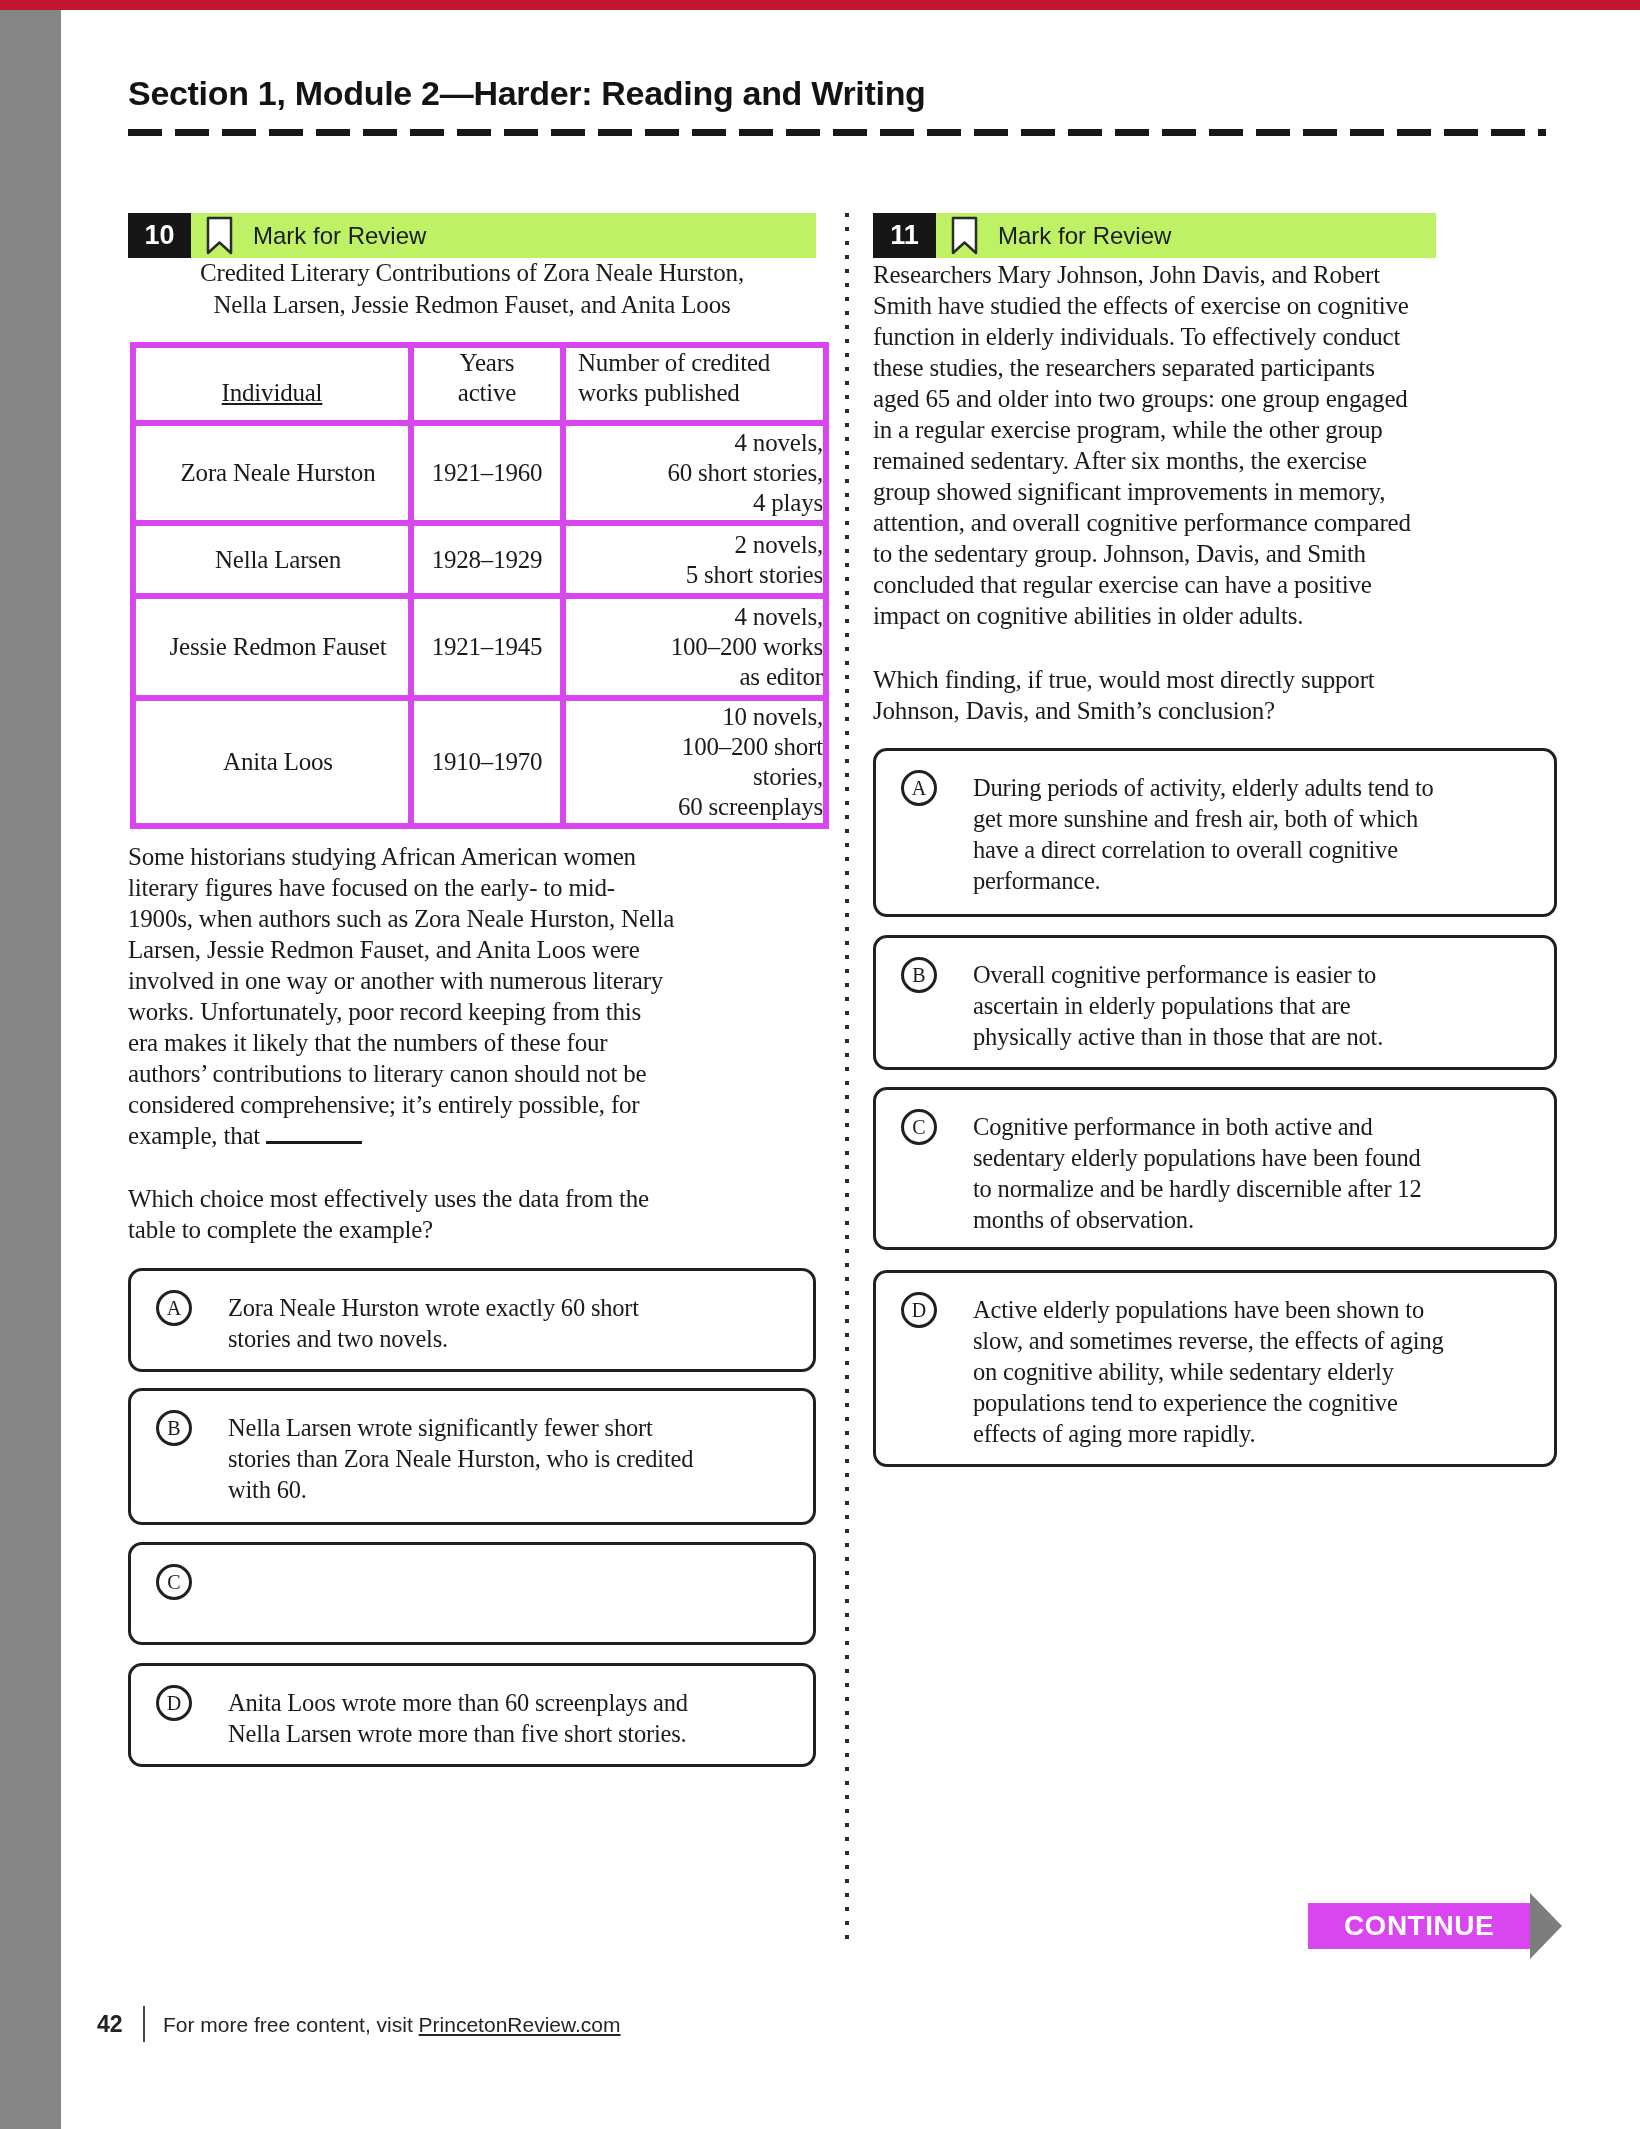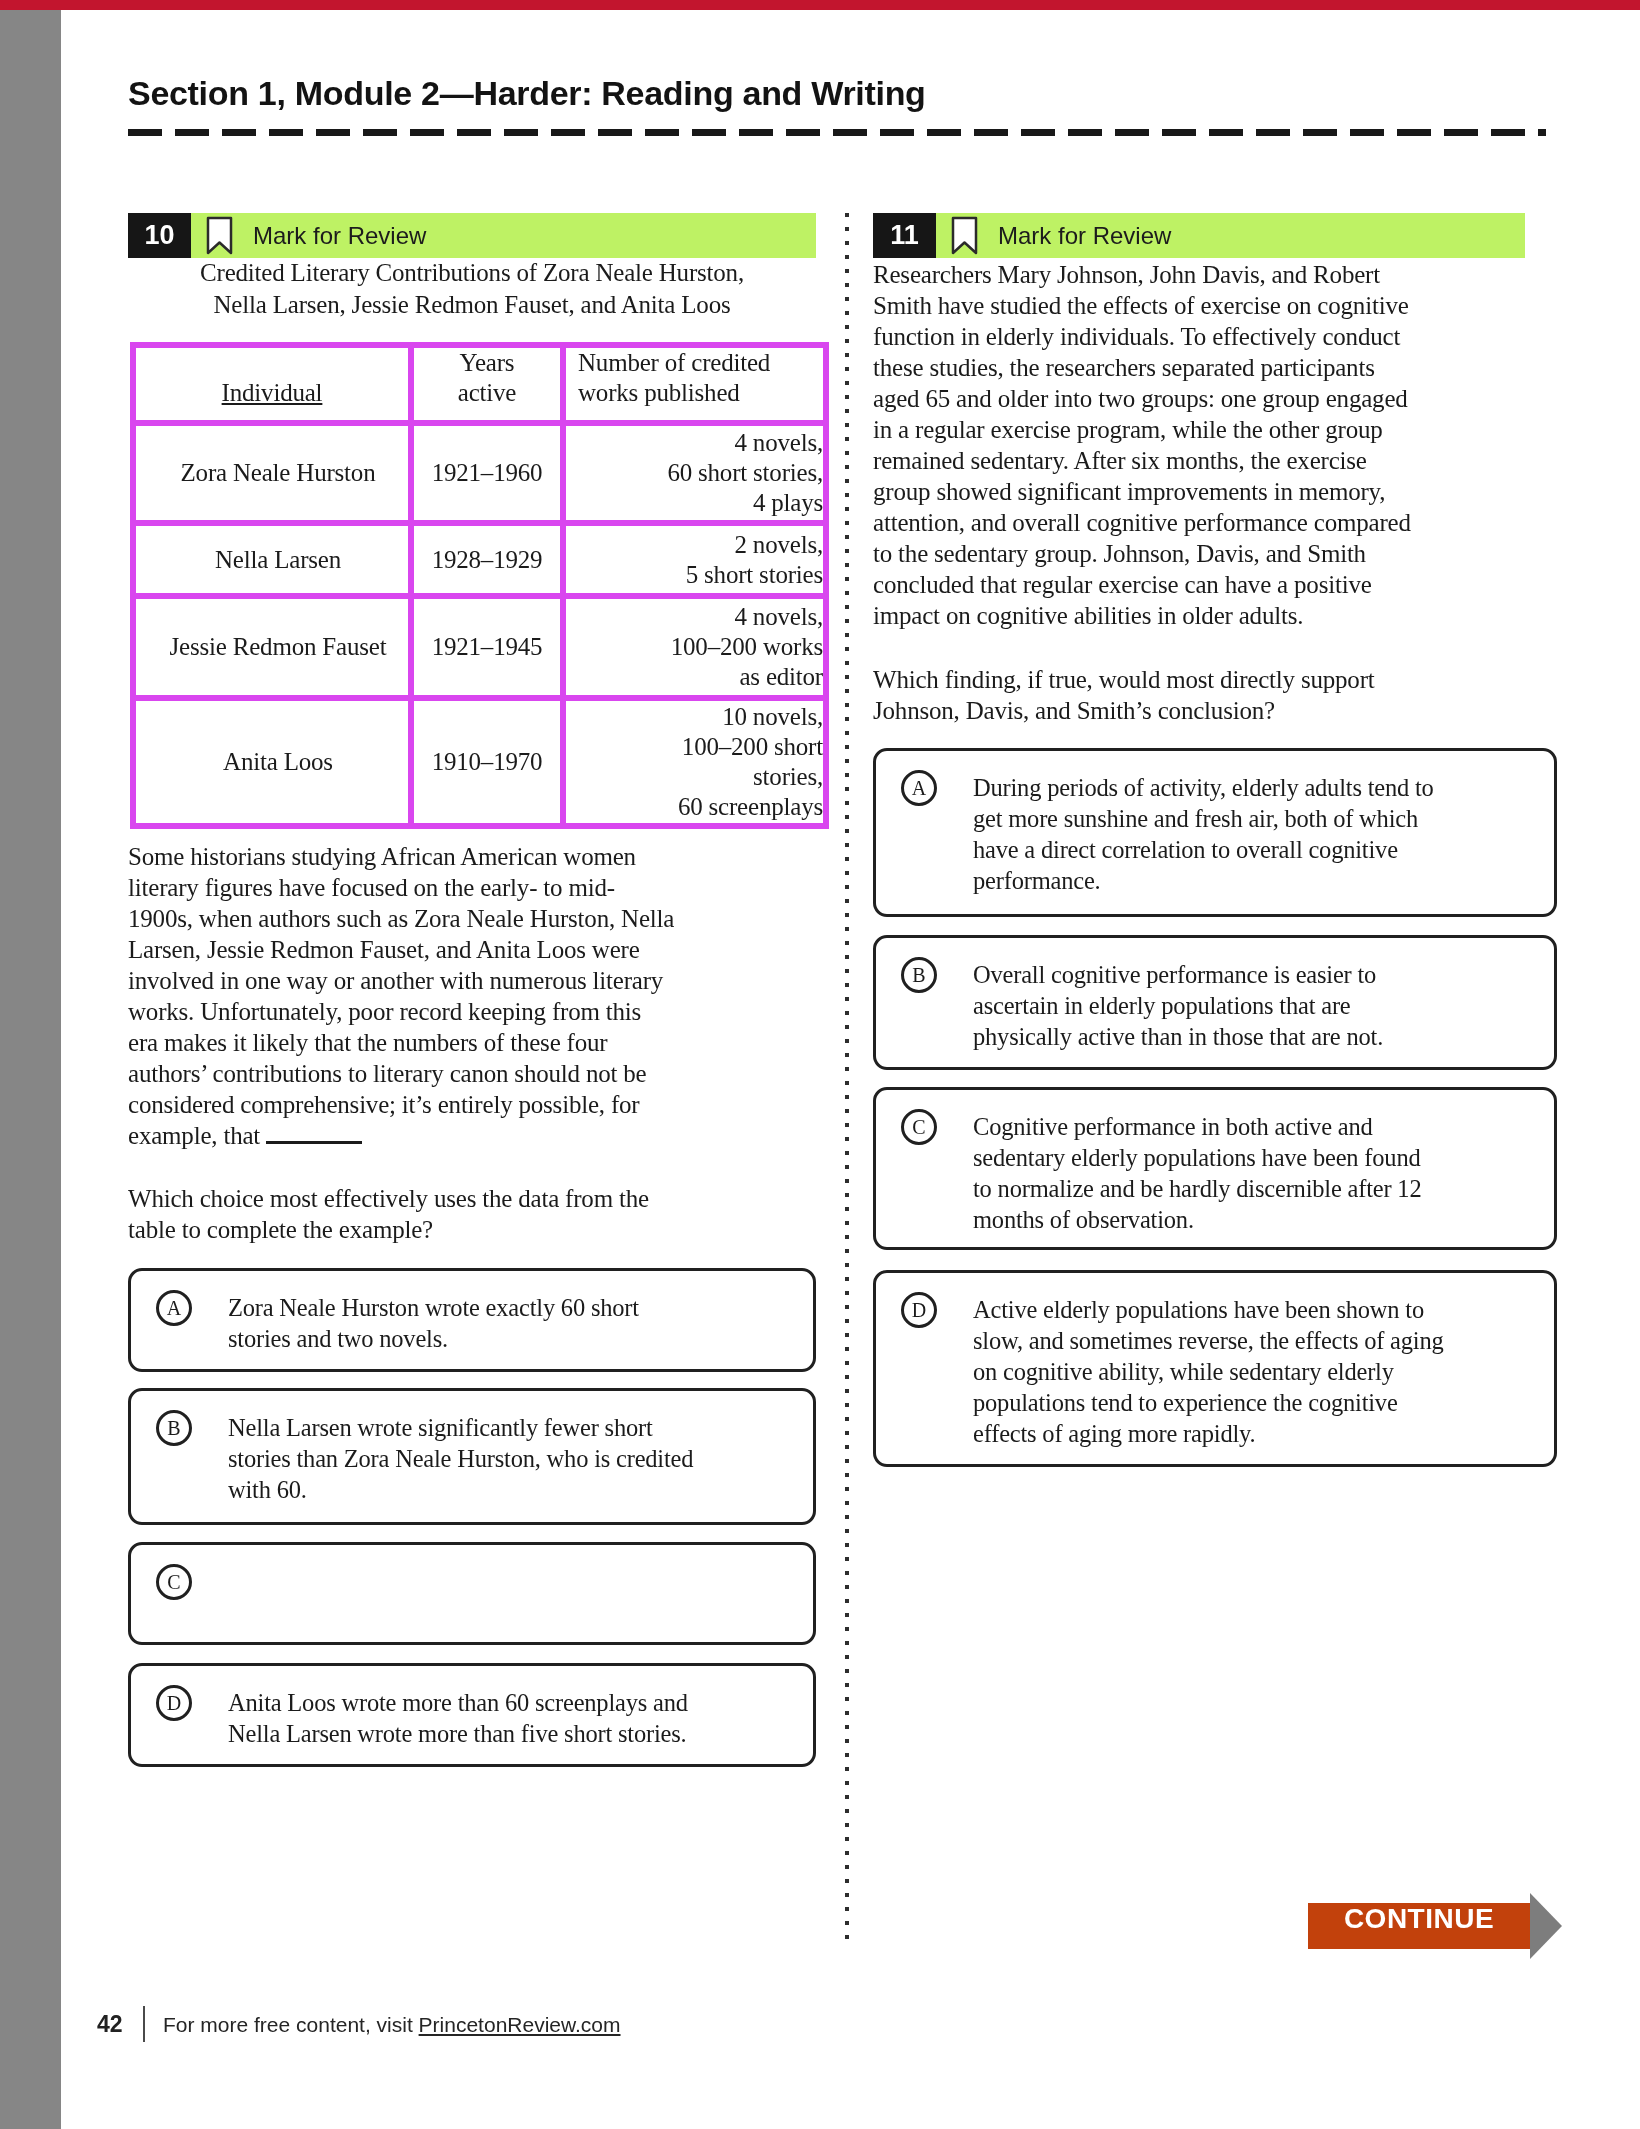--- a/index.html
+++ b/index.html
@@ -17,21 +17,21 @@
     font:700 34px "Liberation Sans", sans-serif; color:#131313; letter-spacing:-0.3px;
     white-space:nowrap;
   }
   #dashed-rule {
     left:128px; top:129px; width:1418px; height:7px;
     background:repeating-linear-gradient(90deg,#181818 0 34px, transparent 34px 47px);
   }
 
   .qbar { top:213px; height:45px; background:#bef264; display:flex; align-items:center; }
   #qbar-10 { left:128px; width:688px; }
-  #qbar-11 { left:873px; width:652px; }
+  #qbar-11 { left:873px; width:563px; }
   .qnum {
     width:63px; height:45px; background:#161616; color:#ffffff; flex:0 0 auto;
     font:700 27px "Liberation Sans", sans-serif; display:flex; align-items:center; justify-content:center;
   }
   .mark-group { display:flex; align-items:center; margin-left:15px; cursor:pointer; }
   .bookmark { display:block; }
   .mark-label { margin-left:20px; font:400 24px "Liberation Sans", sans-serif; color:#1c1c1c; }
 
   #column-divider {
     left:845px; top:213px; width:4px; height:1734px;
@@ -79,22 +79,22 @@
     position:absolute; left:25px; top:19px; width:30px; height:30px;
     border:3px solid #202020; border-radius:50%;
     font-size:20px; line-height:30px; text-align:center; font-family:"Liberation Serif", serif;
   }
   .choice-text {
     margin:21px 20px 0 97px;
     font-size:24.5px; line-height:31px; letter-spacing:-0.2px; white-space:pre-line;
   }
 
   #continue-btn {
-    left:1308px; top:1903px; width:222px; height:46px; background:#c2410c;
-    display:flex; align-items:flex-start; justify-content:center; cursor:pointer;
+    left:1308px; top:1903px; width:222px; height:46px; background:#d946ef;
+    display:flex; align-items:center; justify-content:center; cursor:pointer;
   }
   #continue-btn .lbl {
     font:700 28px "Liberation Sans", sans-serif; color:#ffffff; letter-spacing:0.5px;
   }
   #continue-arrow {
     left:1530px; top:1893px; width:0; height:0;
     border-top:33px solid transparent; border-bottom:33px solid transparent;
     border-left:32px solid #7d7d7d;
   }
 

